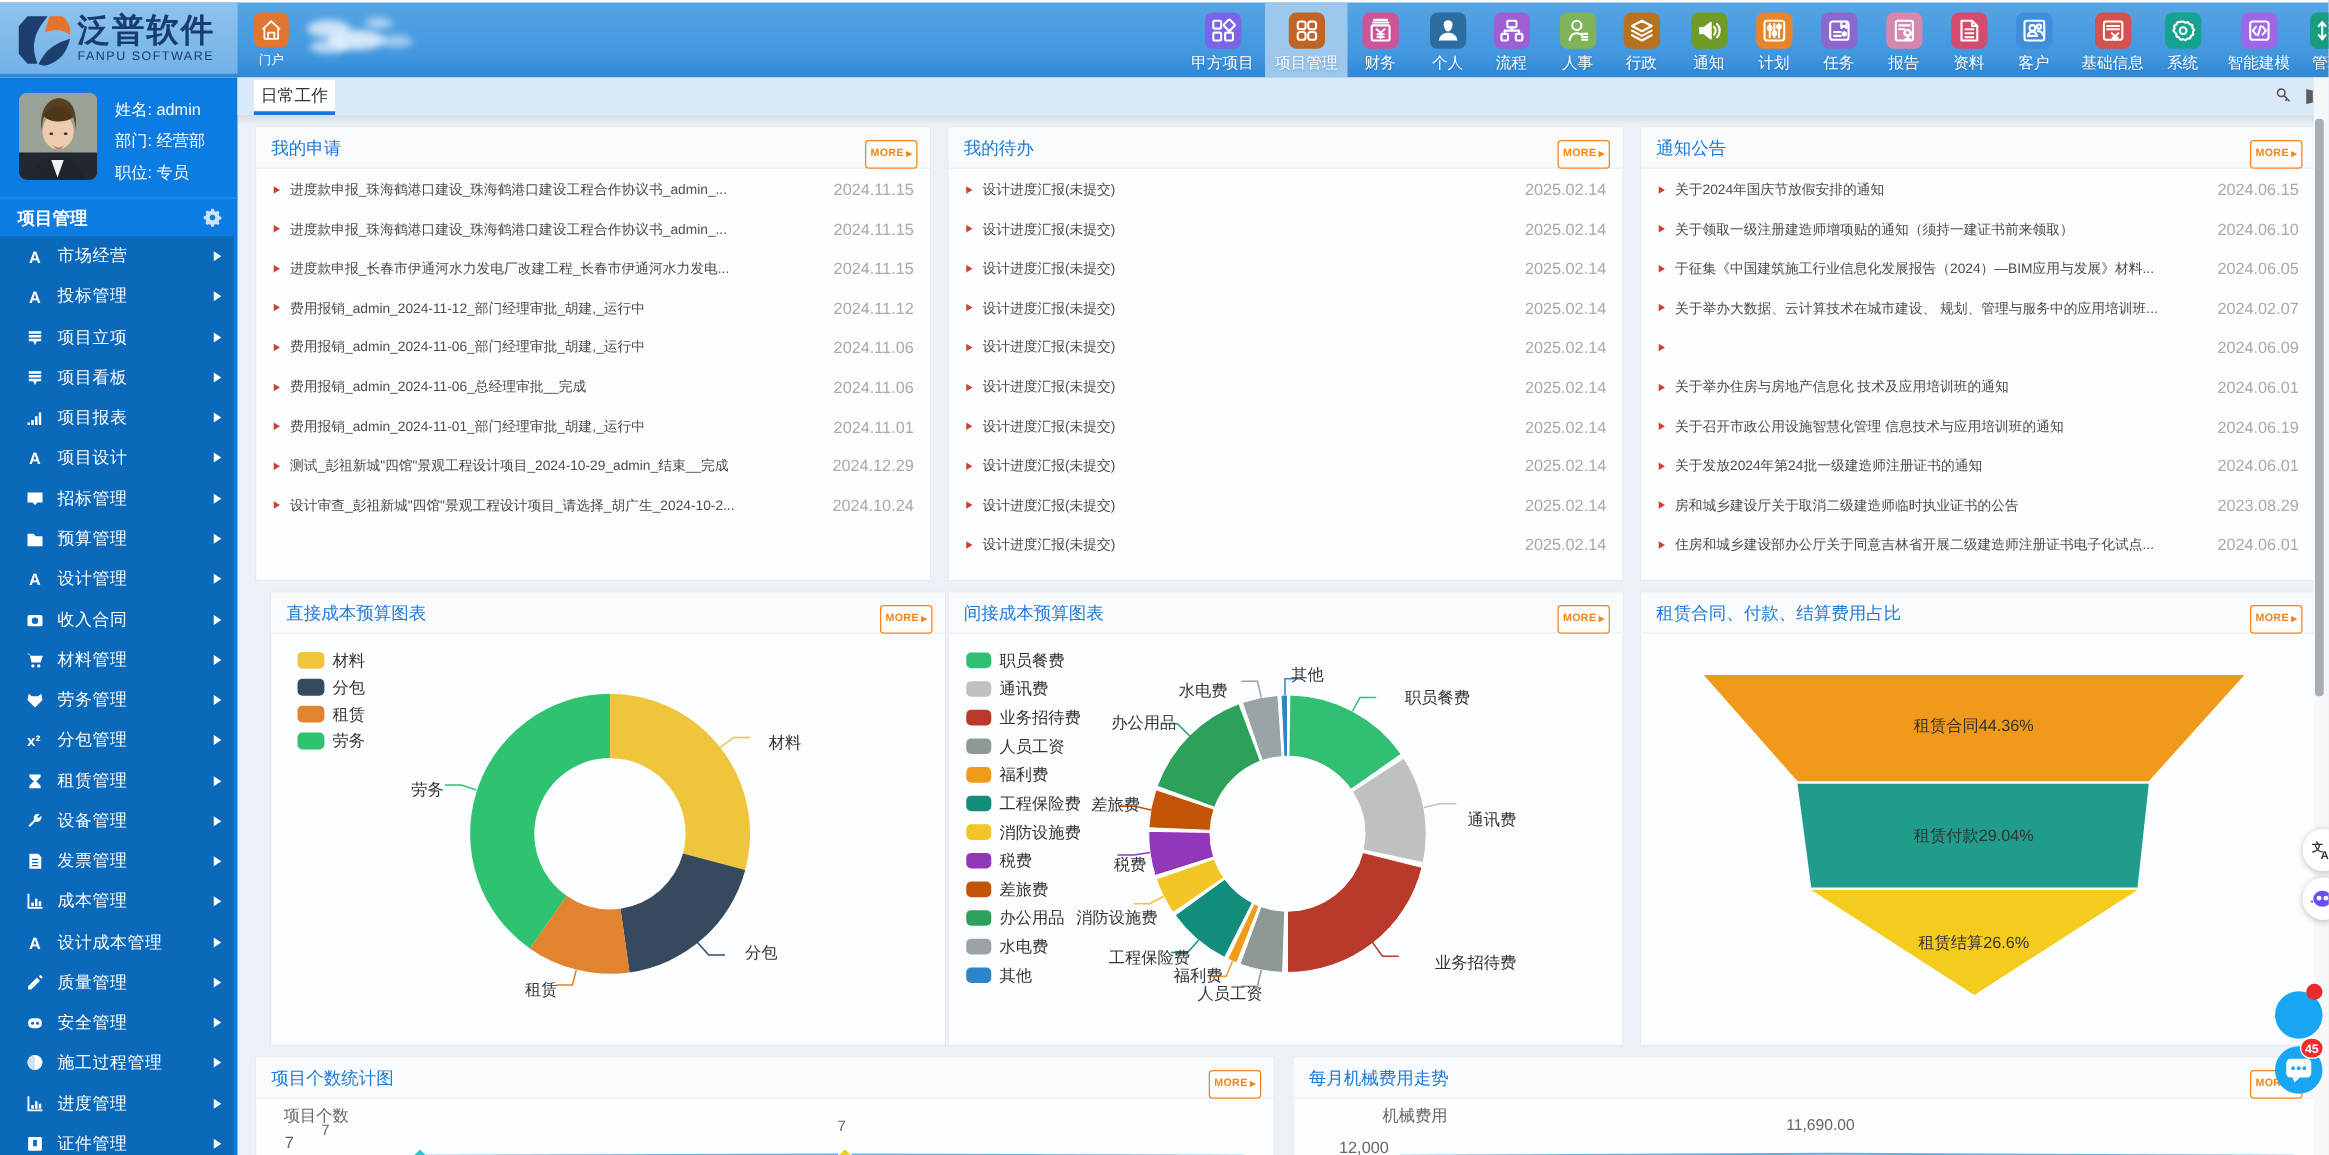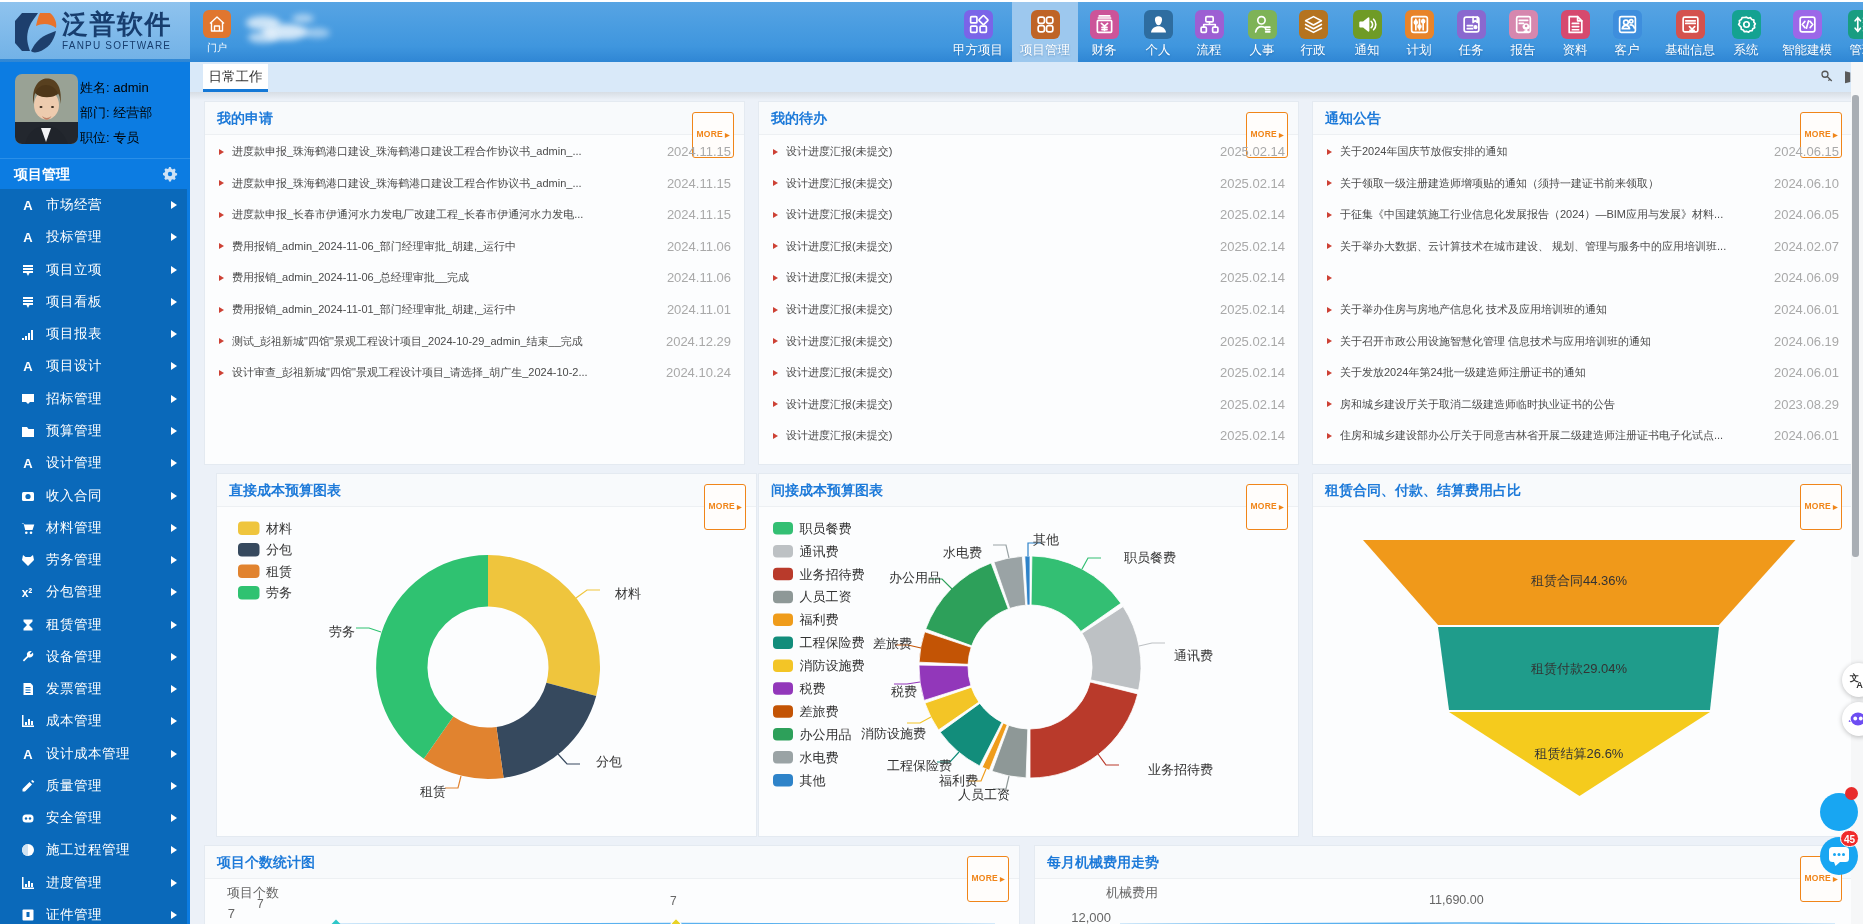--- a/index.html
+++ b/index.html
@@ -16,38 +16,38 @@
 #homebox{width:28px;height:28px;border-radius:6px;background:#e0762f;margin:0 auto;display:flex;align-items:center;justify-content:center}
 #homeit .lbl{color:#fff;font-size:10px;margin-top:3px;white-space:nowrap}
 #topnav{position:absolute;right:0;top:2px;height:60px}
 .tn{position:absolute;top:0;display:flex;flex-direction:column;align-items:center;padding-top:8px;height:60px}
 .tn .ic{width:29px;height:29px;border-radius:6px;display:flex;align-items:center;justify-content:center}
 .tn .lb{color:#fff;font-size:12.5px;margin-top:3px;white-space:nowrap;text-shadow:0 1px 2px rgba(0,60,120,.35)}
 .tn.sel{background:#9dc8ee}
 
 #side{position:absolute;left:0;top:62px;width:190px;height:862px;background:#0c7ce2}
 #avatar{position:absolute;left:15px;top:12px;width:63px;height:70px;border-radius:7px;overflow:hidden}
-#uinfo{position:absolute;left:80px;top:13px;color:#000000;font-size:13px;line-height:25px}
+#uinfo{position:absolute;left:92px;top:13px;color:#ffffff;font-size:13px;line-height:25px}
 #sechead{position:absolute;left:0;top:96px;width:190px;height:30px;border-top:1px solid #2a8fe8;color:#fff}
 #sechead .t{position:absolute;left:14px;top:7px;font-size:14px;font-weight:bold}
 #menu{position:absolute;left:0;top:127px;width:187px;height:735px;background:#0a69ba}
 .mi{height:32.27px;display:flex;align-items:center;color:#fff;padding-left:20px;position:relative}
 .mi .mic{width:16px;height:16px;margin-right:10px;flex:0 0 16px;display:flex;align-items:center;justify-content:center}
 .mi .mt{font-size:13.5px;letter-spacing:.5px}
 .mi .arr{position:absolute;right:10px;width:0;height:0;border-top:4.5px solid transparent;border-bottom:4.5px solid transparent;border-left:6px solid #fff}
 
 #tabbar{position:absolute;left:190px;top:62px;width:1673px;height:30px;background:#d9e9f9}
 #tab1{position:absolute;left:13px;top:2px;width:65px;height:28px;background:#fff;border-bottom:3px solid #1478d6;color:#333;font-size:13.5px;display:flex;align-items:center;justify-content:center}
 #tbicons{position:absolute;right:6px;top:7px;display:flex;gap:8px}
 #shadowband{position:absolute;left:190px;top:92px;width:1673px;height:8px;background:linear-gradient(180deg,rgba(120,130,140,.18),rgba(120,130,140,0))}
 
 .card{position:absolute;background:#fcfdfe;border:1px solid #e4eaf1}
 .chd{position:absolute;left:0;top:0;right:0;height:33px;background:#f8fafc;border-bottom:1px solid #edf0f3}
-.chd .t{position:absolute;left:12px;top:8px;font-size:14px;font-weight:bold;color:#1d7ad9}
-.more{position:absolute;right:10px;top:10px;border:1px solid #f08519;color:#f08519;border-radius:3px;font-size:8.5px;font-weight:bold;line-height:11px;padding:16px 3px;letter-spacing:.3px;background:#fffdfb}
+.chd .t{position:absolute;left:12px;top:8px;font-size:14px;font-weight:normal;color:#1d7ad9}
+.more{position:absolute;right:10px;top:10px;border:1px solid #f08519;color:#f08519;border-radius:3px;font-size:8.5px;font-weight:bold;line-height:11px;padding:4px 3px;letter-spacing:.3px;background:#fffdfb}
 .more:after{content:"▶";font-size:6px;margin-left:2px;vertical-align:.5px}
 .cbody{position:absolute;left:0;top:34px;right:0;bottom:0}
 .li{height:31.55px;display:flex;align-items:center;padding:0 13px 0 14px}
 .li .b{width:0;height:0;border-top:3.5px solid transparent;border-bottom:3.5px solid transparent;border-left:5px solid #cd4135;margin-right:8px;flex:0 0 auto}
 .li .tx{font-size:11px;color:#4b4b4b;white-space:nowrap;overflow:hidden;text-overflow:ellipsis}
 .li .dt{margin-left:auto;font-size:13px;color:#a9a9a9;flex:0 0 auto;padding-left:8px}
 
 svg text{font-family:"Liberation Sans",sans-serif}
 
 .fbtn{position:absolute;border-radius:50%}
@@ -520,20 +520,25 @@
       </div>
 <div class="li">
         <span class="b"></span>
         <span class="tx">进度款申报_珠海鹤港口建设_珠海鹤港口建设工程合作协议书_admin_...</span>
         <span class="dt">2024.11.15</span>
       </div>
 <div class="li">
         <span class="b"></span>
         <span class="tx">进度款申报_长春市伊通河水力发电厂改建工程_长春市伊通河水力发电...</span>
         <span class="dt">2024.11.15</span>
+      </div>
+<div class="li">
+        <span class="b"></span>
+        <span class="tx">费用报销_admin_2024-11-12_部门经理审批_胡建,_运行中</span>
+        <span class="dt">2024.11.12</span>
       </div>
 <div class="li">
         <span class="b"></span>
         <span class="tx">费用报销_admin_2024-11-06_部门经理审批_胡建,_运行中</span>
         <span class="dt">2024.11.06</span>
       </div>
 <div class="li">
         <span class="b"></span>
         <span class="tx">费用报销_admin_2024-11-06_总经理审批__完成</span>
         <span class="dt">2024.11.06</span>

